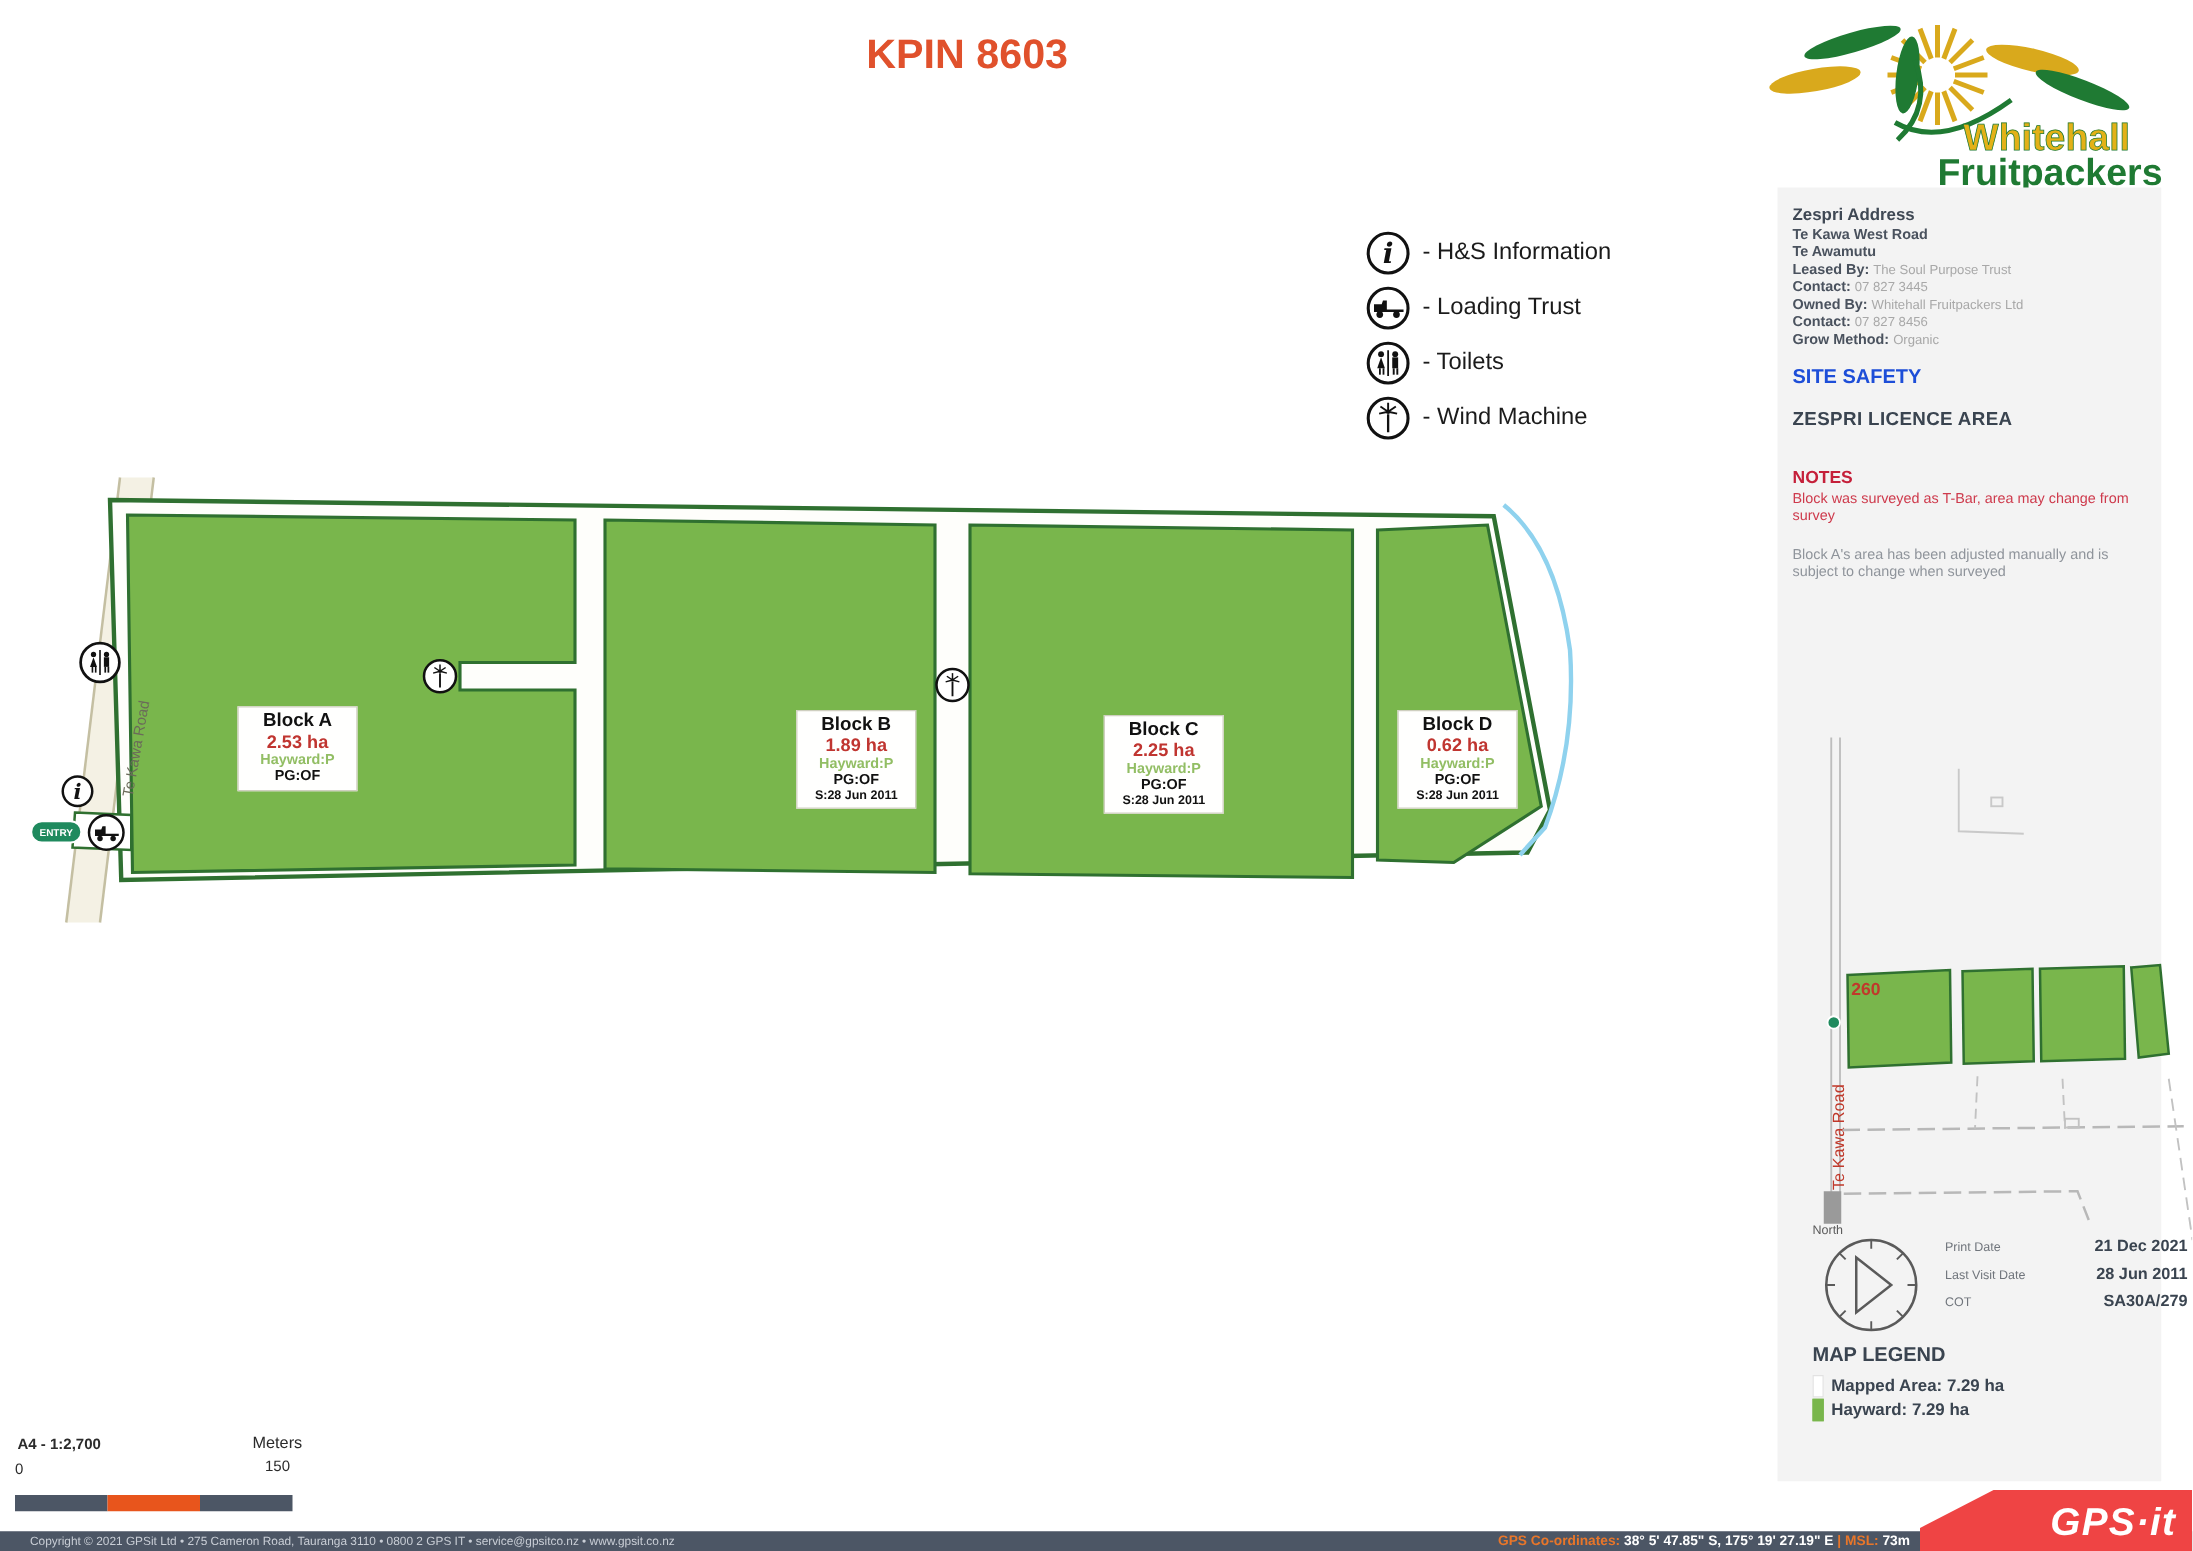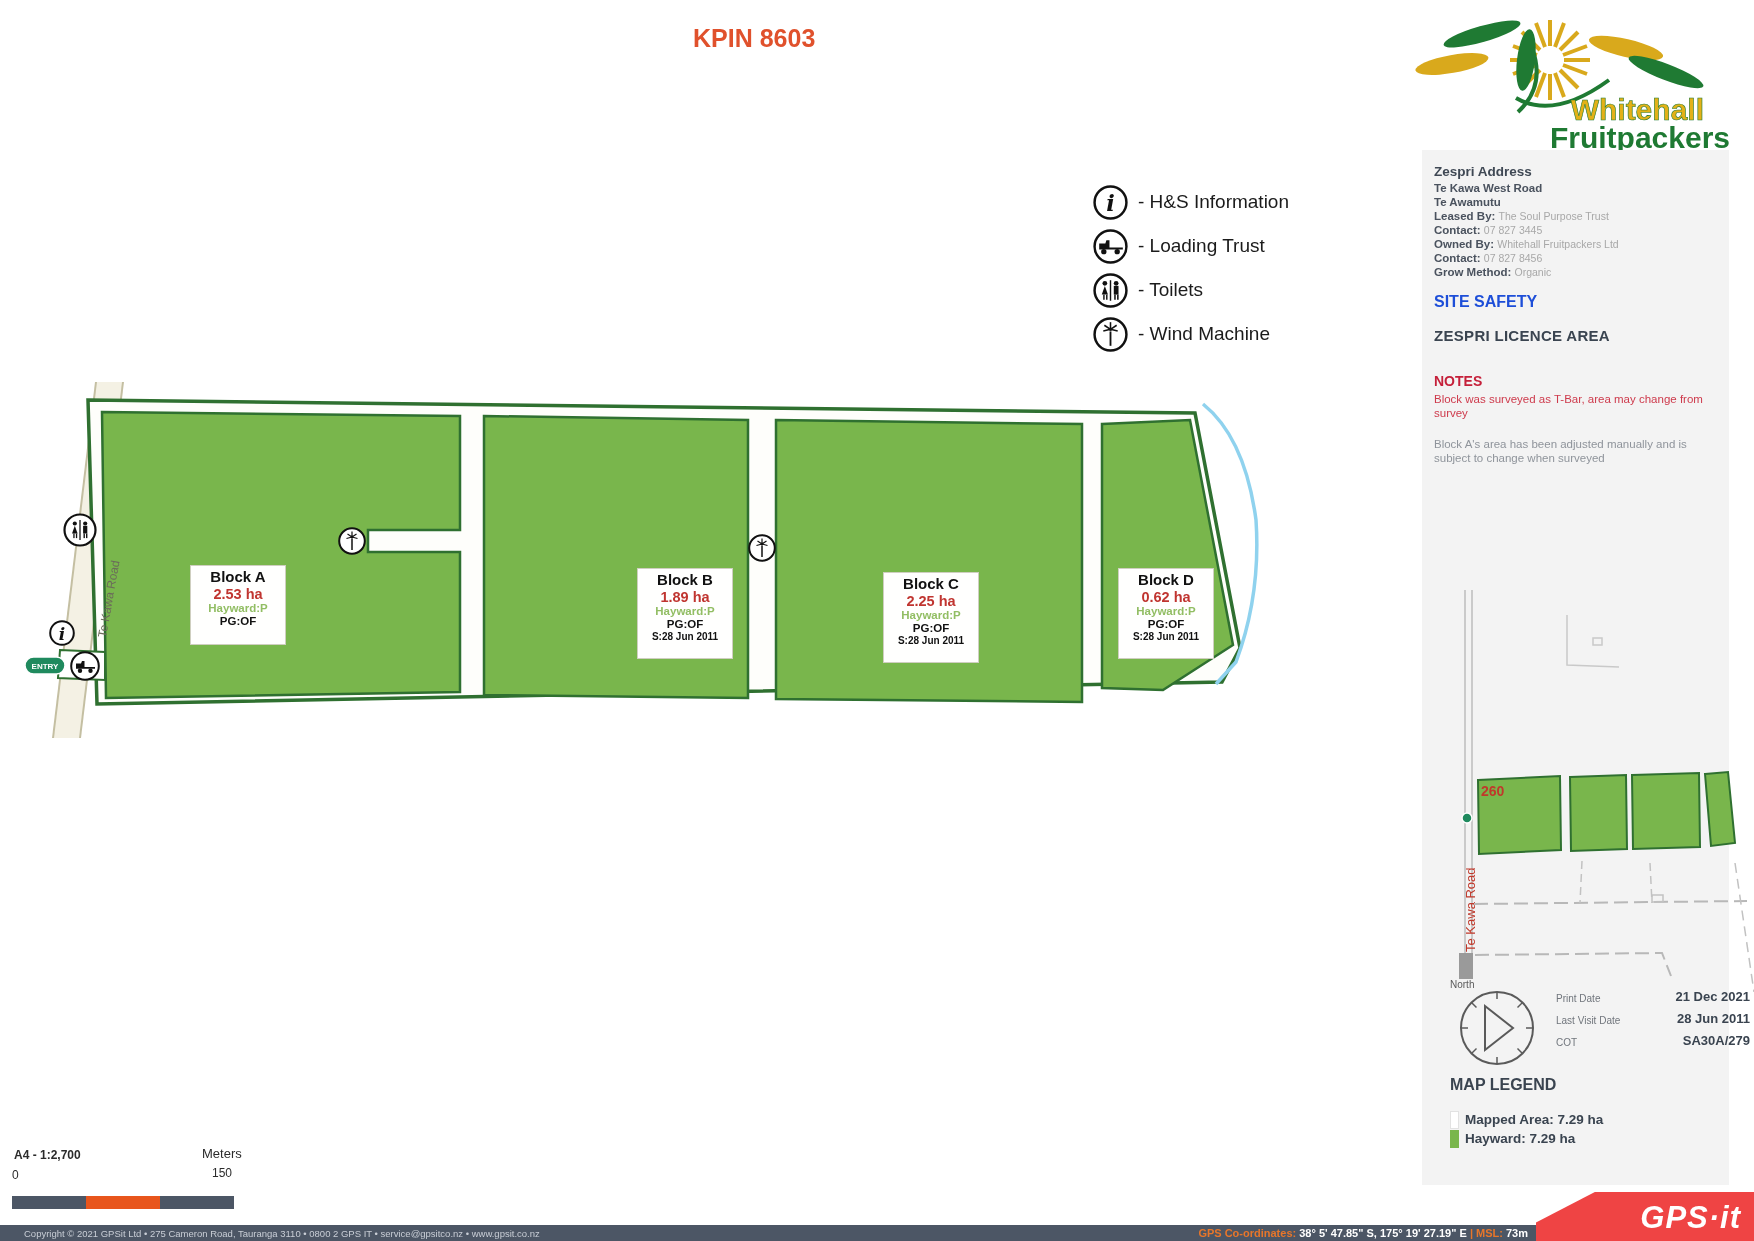--- a/index.html
+++ b/index.html
@@ -2,32 +2,32 @@
 <html><head>
 <meta charset="utf-8">
 <style>
   html,body{margin:0;padding:0;background:#fff;}
   #page{position:relative;width:1754px;height:1241px;background:#ffffff;overflow:hidden;
         font-family:"Liberation Sans","DejaVu Sans",sans-serif;}
   .abs{position:absolute;}
 
   
   .title{left:18px;top:24px;font-size:33px;font-weight:bold;color:#E0512C;line-height:40px;}
-  .kpin{left:693px;top:24px;font-size:25px;font-weight:bold;color:#E0512C;}
+  .kpin{left:693px;top:24px;font-size:33px;font-weight:bold;color:#E0512C;}
 
   
   .legend{left:1092px;top:180px;}
   .legend-row{display:flex;align-items:center;height:44px;}
   .legend-row svg{flex:0 0 37px;}
   .legend-label{margin-left:9px;font-size:19px;color:#1b1b1b;white-space:nowrap;}
 
   
   .map-wrap{left:0;top:380px;width:1300px;height:360px;}
   .blk-label{position:absolute;background:#fffffe;border:1px solid #cfcfc0;text-align:center;
-             padding:3px 5px 16px 5px;width:84px;line-height:1.12;}
+             padding:3px 5px 4px 5px;width:84px;line-height:1.12;}
   .blk-name{font-size:15px;font-weight:bold;color:#111;}
   .blk-area{font-size:14.5px;font-weight:bold;color:#C03530;}
   .blk-var{font-size:11.5px;font-weight:bold;color:#92BE64;}
   .blk-pg{font-size:11.5px;font-weight:bold;color:#111;}
   .blk-srv{font-size:10px;font-weight:bold;color:#111;}
   .blk-srv:empty{display:none;}
 
   
   .panel{left:1422px;top:150px;width:307px;height:1035px;background:#f3f3f3;}
   .panel-inner{position:absolute;left:12px;top:14px;width:286px;color:#3F4854;}
@@ -43,21 +43,21 @@
   .p-note-red{font-size:11.5px;line-height:13.5px;color:#CE3A4C;margin-top:4px;}
   .p-note-gray{font-size:11.5px;line-height:13.5px;color:#8F949B;margin-top:18px;}
 
   .north-lbl{left:1450px;top:979px;font-size:10px;color:#5a5a5a;}
   .inforows{left:1556px;top:982px;width:194px;}
   .inforow{display:flex;justify-content:space-between;align-items:flex-end;height:22px;}
   .inforow .lab{font-size:10px;color:#70757c;}
   .inforow .val{font-size:13px;font-weight:bold;color:#3A4450;}
 
   .maplegend{left:1450px;top:1076px;}
-  .ml-title{font-size:16px;font-weight:bold;color:#3A4450;margin-bottom:16px;}
+  .ml-title{font-size:16px;font-weight:bold;color:#3A4450;margin-bottom:5px;}
   .ml-row{display:flex;align-items:center;height:19px;}
   .ml-swatch{width:7px;height:16px;margin-right:6px;border:1px solid #e2e2e2;}
   .ml-text{font-size:13.5px;font-weight:bold;color:#3A4450;}
 
   
   .scale-a4{left:14px;top:1148px;font-size:12px;font-weight:bold;color:#2b2b2b;}
   .scale-0{left:12px;top:1168px;font-size:12px;color:#2b2b2b;}
   .scale-m{left:202px;top:1146px;font-size:13px;color:#2b2b2b;}
   .scale-150{left:212px;top:1166px;font-size:12px;color:#2b2b2b;}
   .scalebar{left:12px;top:1196px;width:222px;height:13px;display:flex;}

